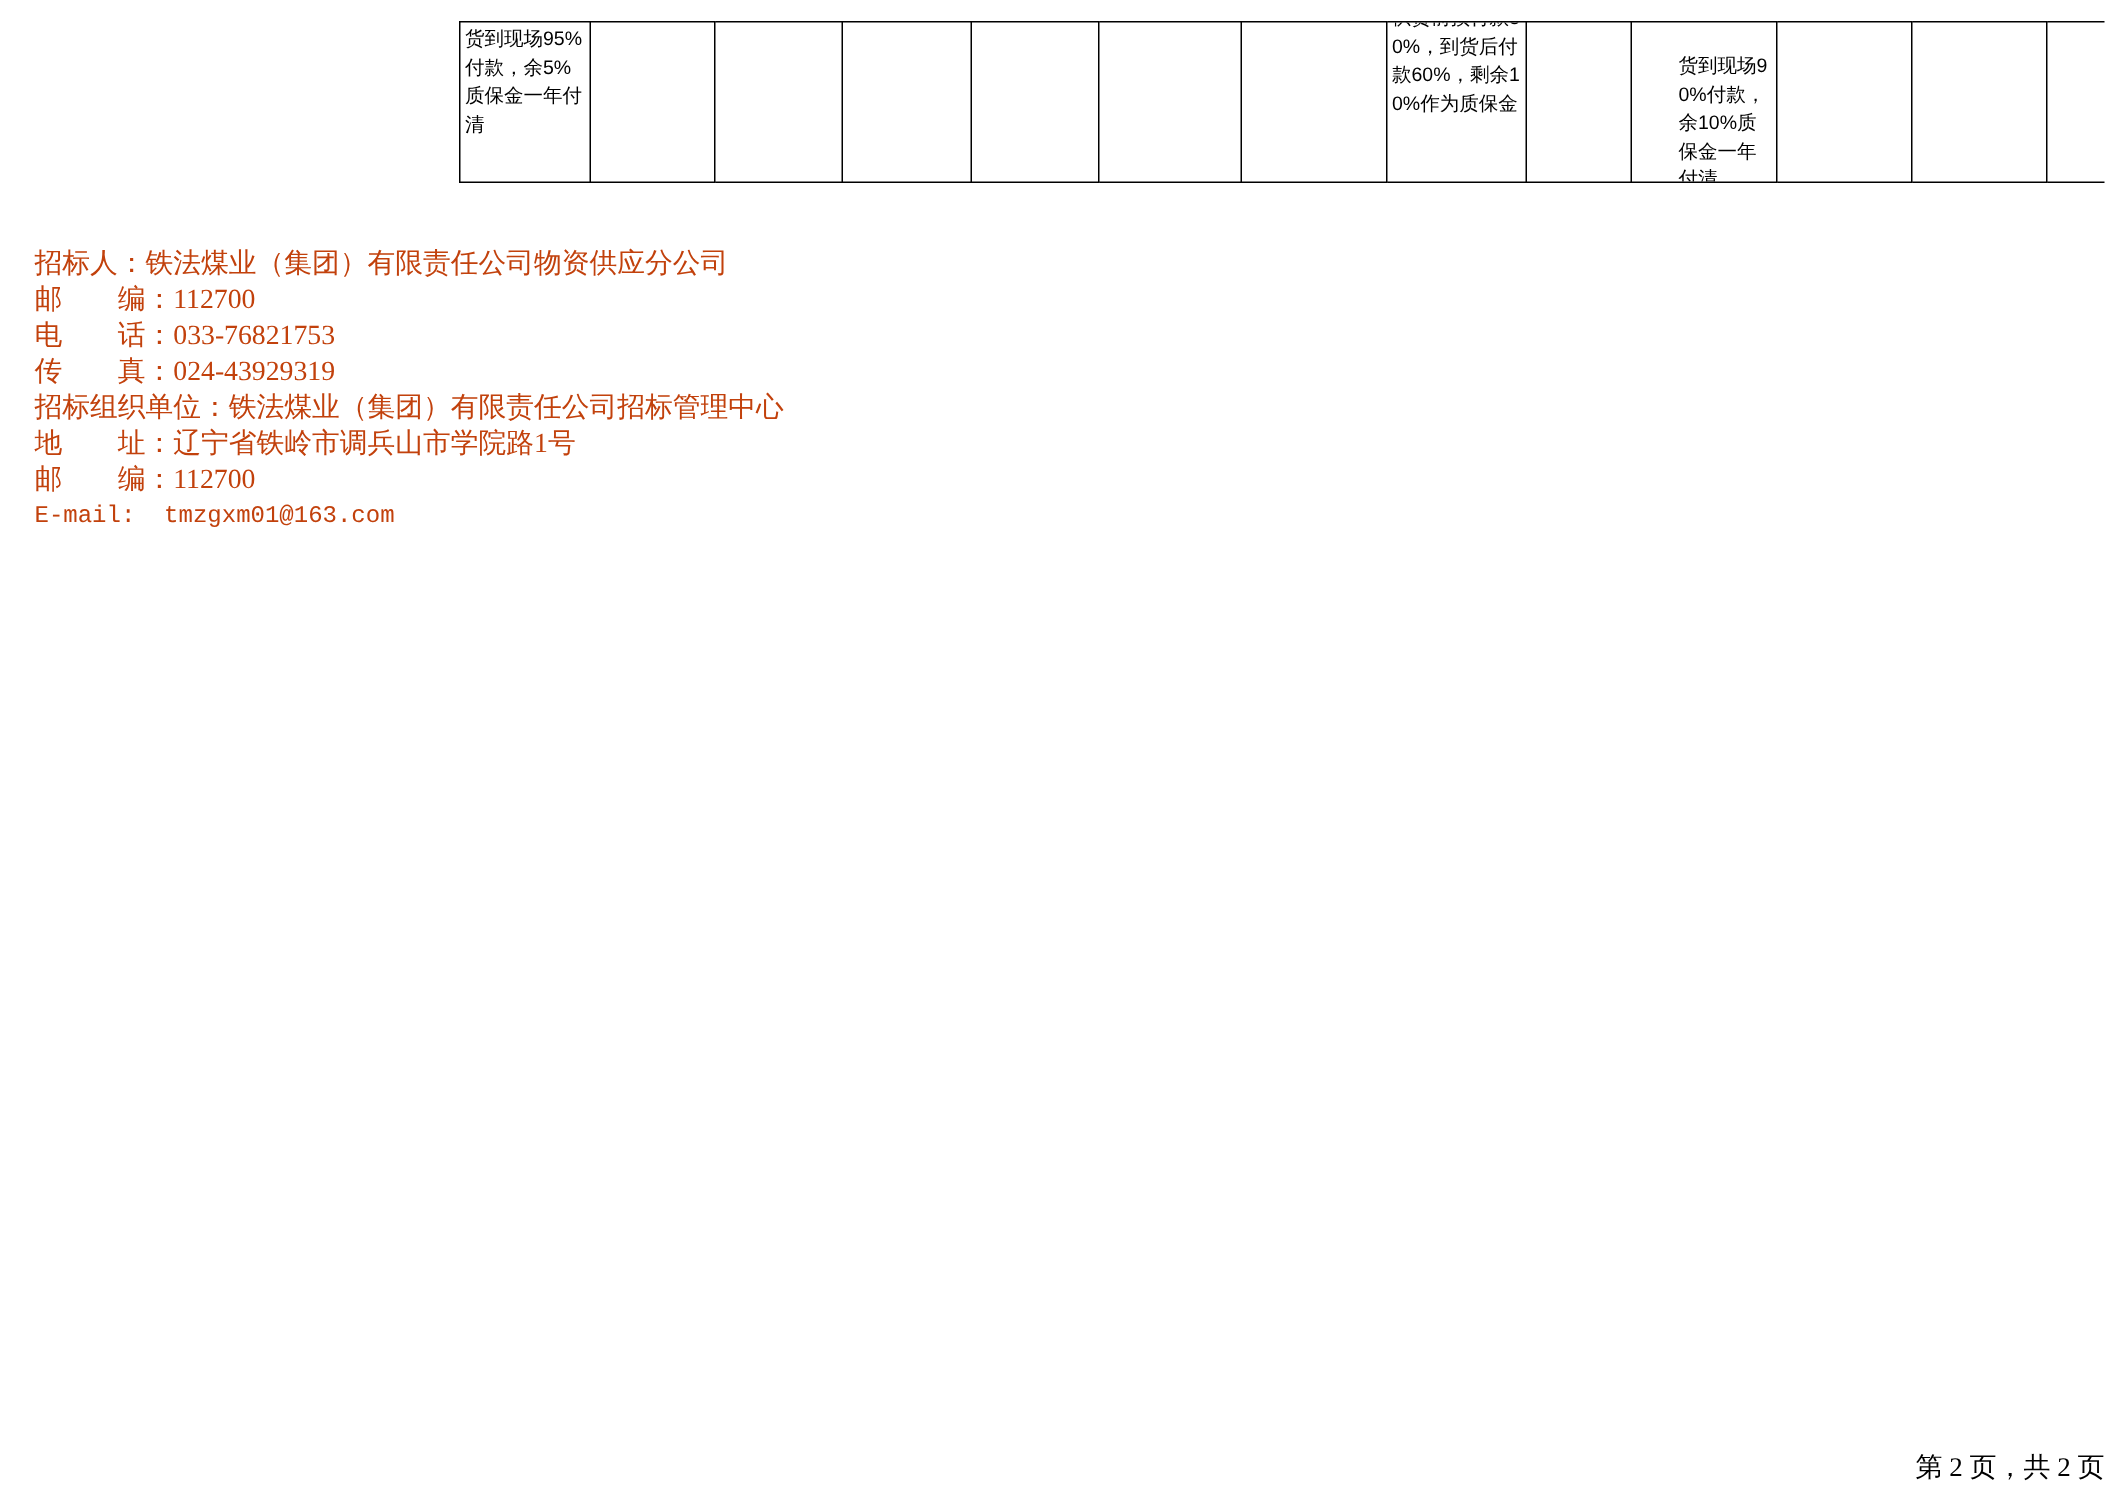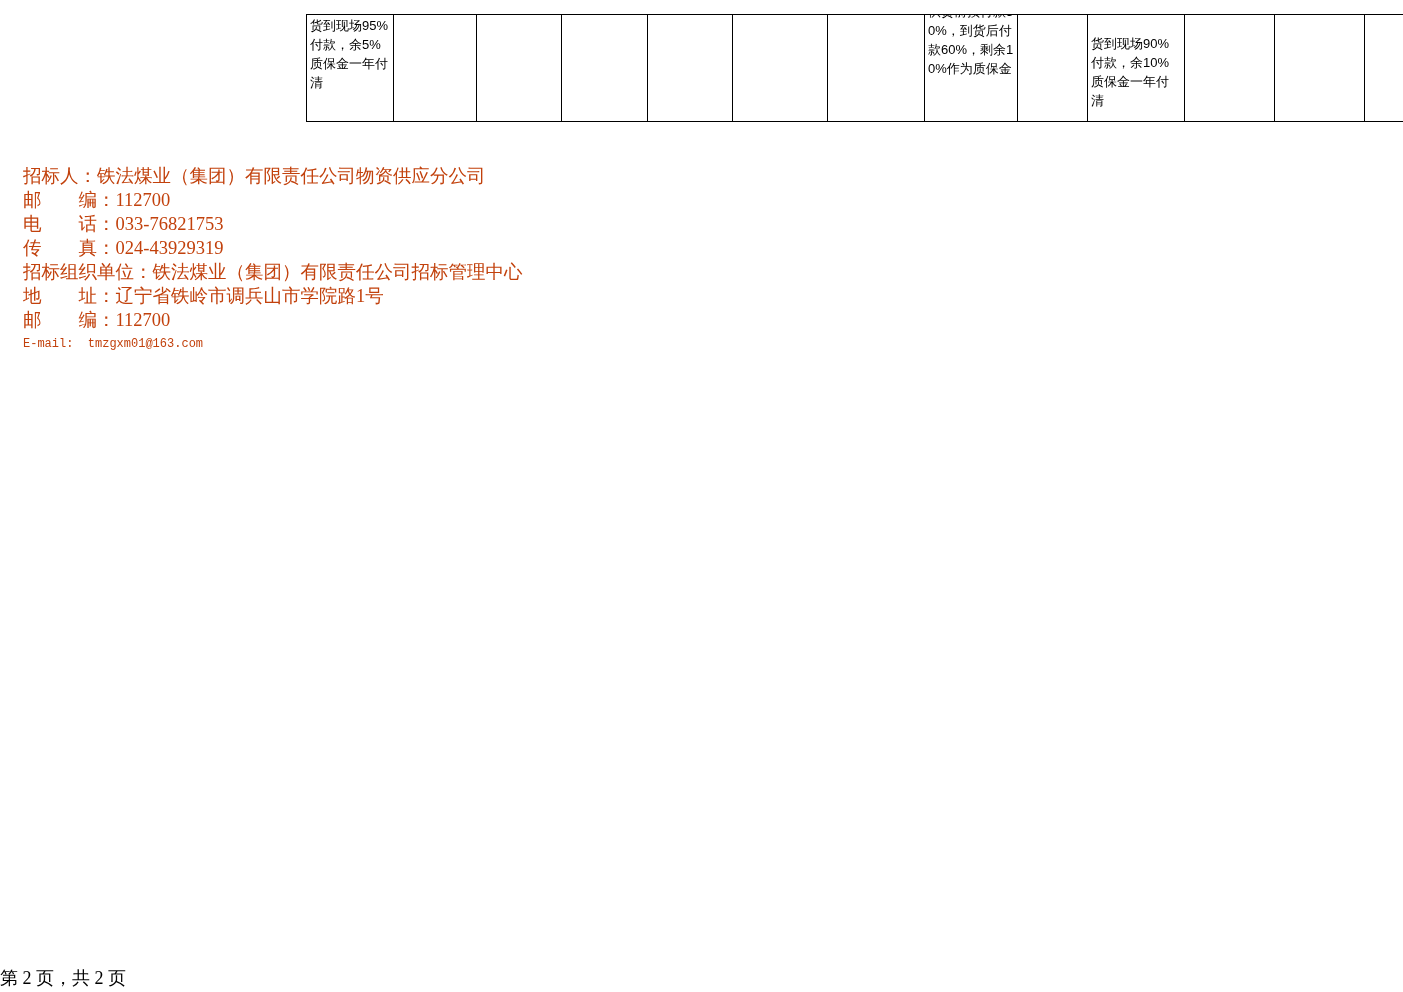--- a/index.html
+++ b/index.html
@@ -58,49 +58,50 @@
     position: relative;
   }
   .clip-top .inner {
     position: relative;
     top: -14px;
   }
   
   .overflow-bottom .inner {
     position: relative;
     top: 18px;
+    margin-left: 28px;
   }
 
   
   .contact {
     position: absolute;
     left: 23px;
     top: 164px;
     width: 900px;
   }
   .contact .line {
     font-family: "Liberation Serif", serif;
     font-size: 18.5px;
     line-height: 24px;
     white-space: pre;
     color: #c2410c;
   }
   .contact .line.mono {
     font-family: "Liberation Mono", monospace;
-    font-size: 12px;
+    font-size: 16px;
     line-height: 24px;
   }
 
   
   .footer {
     position: absolute;
     left: 0;
     top: 966px;
     width: 1403px;
-    text-align: left;
+    text-align: right;
     font-family: "Liberation Serif", serif;
     font-size: 18px;
   }
 </style>
 </head>
 <body>
 
 <div class="table-wrap">
   <table class="doc-table">
     <tbody>

